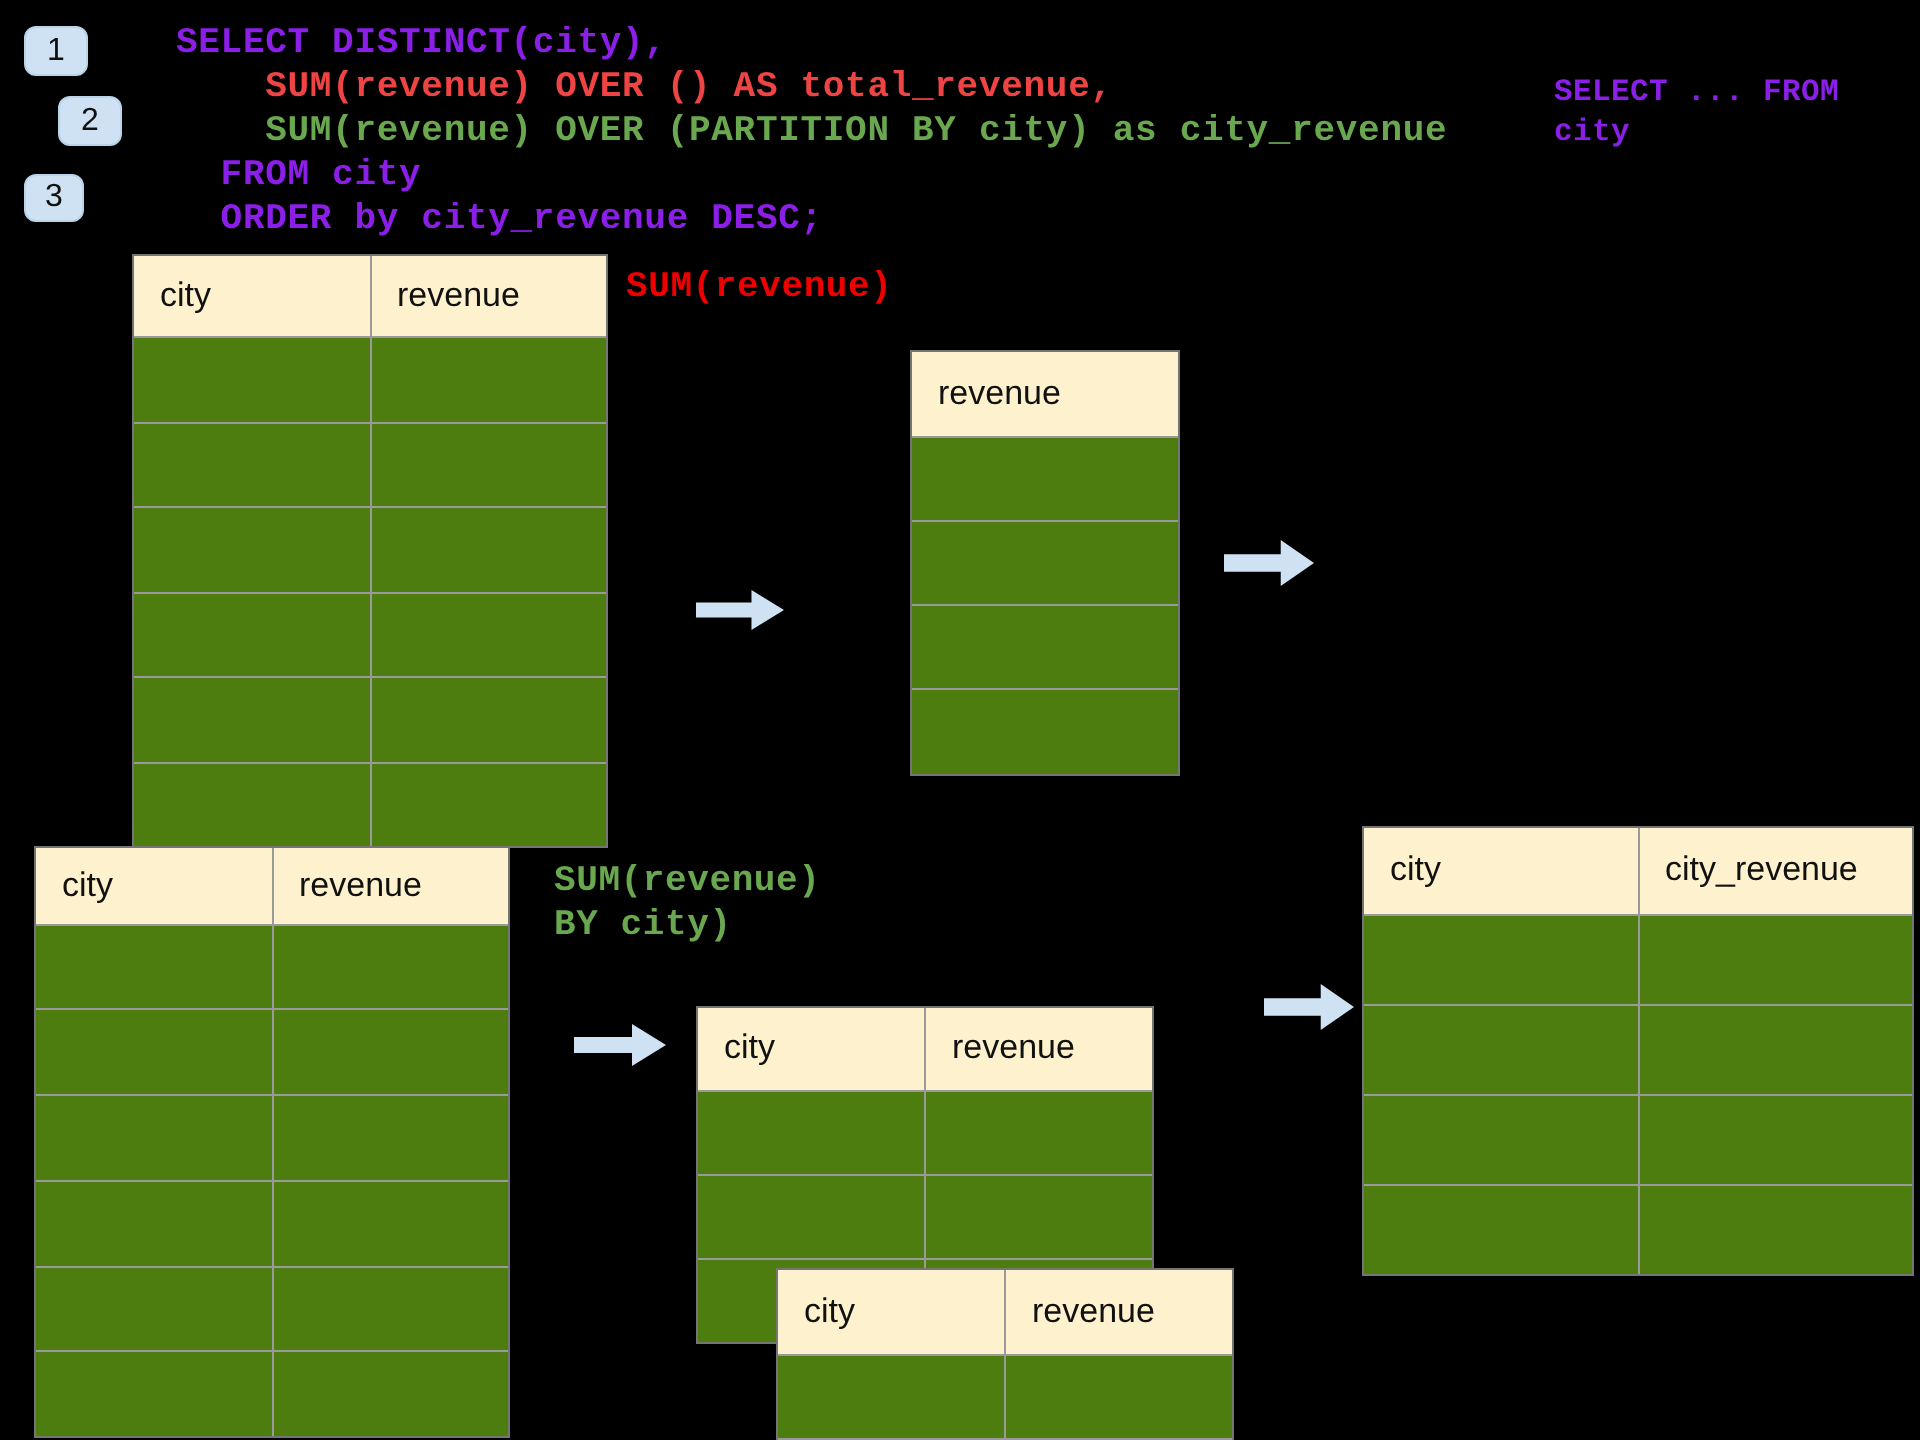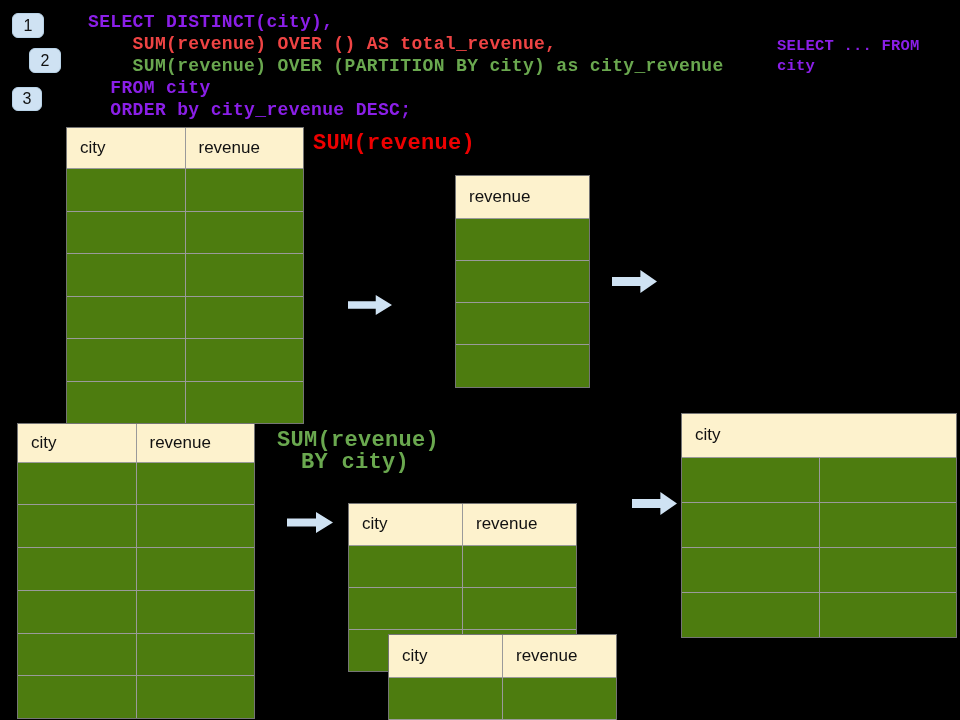--- a/index.html
+++ b/index.html
@@ -30,21 +30,21 @@
     font-family: "Liberation Mono", "DejaVu Sans Mono", monospace;
     font-weight: bold;
     white-space: pre;
   }
   .sql-main   { left: 88px;  top: 11px; }
   .sql-main .code-line { font-size: 18px; line-height: 22px; letter-spacing: 0.35px; }
   .sql-right  { left: 753px; top: 36px; }
   .sql-right .code-line { font-size: 15.5px; line-height: 20px; letter-spacing: 0.2px; margin-left: 24px; }
   .ann-total  { left: 313px; top: 133px; }
   .ann-part   { left: 277px; top: 430px; }
-  .annotation .code-line { font-size: 22px; line-height: 22px; letter-spacing: 0.3px; }
+  .annotation .code-line { font-size: 18px; line-height: 22px; letter-spacing: 0.3px; }
 
   
   .dtable {
     position: absolute;
     display: flex; flex-direction: column;
     border: 1.5px solid #757575;
     background: #4d7c0f;
     box-sizing: border-box;
   }
   .trow { display: flex; flex: none; }
@@ -92,21 +92,21 @@
   <div class="code-line" style="color: rgb(139, 31, 232);">SELECT ... FROM</div>
   <div class="code-line" style="color: rgb(139, 31, 232);">city</div>
 </div>
 
 <div class="codeblock annotation ann-total">
   <div class="code-line" style="color: rgb(238, 0, 0);">SUM(revenue)</div>
 </div>
 
 <div class="codeblock annotation ann-part">
   <div class="code-line" style="color: rgb(106, 168, 79);">SUM(revenue)</div>
-  <div class="code-line" style="color: rgb(106, 168, 79); margin-left: 24px;">BY city)</div>
+  <div class="code-line" style="color: rgb(106, 168, 79);">BY city)</div>
 </div>
 
 <div class="dtable t-source-top">
     <div class="trow thead" style="background: rgb(253, 242, 205);">
       <div class="tcell">city</div>
       <div class="tcell">revenue</div>
     </div>
     <div class="trow tbody">
       <div class="tcell"></div>
       <div class="tcell"></div>
@@ -175,20 +175,21 @@
       <div class="tcell"></div>
     </div>
     <div class="trow tbody">
       <div class="tcell"></div>
       <div class="tcell"></div>
     </div>
   </div>
 <div class="dtable t-result-right">
     <div class="trow thead" style="background: rgb(253, 242, 205);">
       <div class="tcell">city</div>
+      <div class="tcell">city_revenue</div>
     </div>
     <div class="trow tbody">
       <div class="tcell"></div>
       <div class="tcell"></div>
     </div>
     <div class="trow tbody">
       <div class="tcell"></div>
       <div class="tcell"></div>
     </div>
     <div class="trow tbody">

